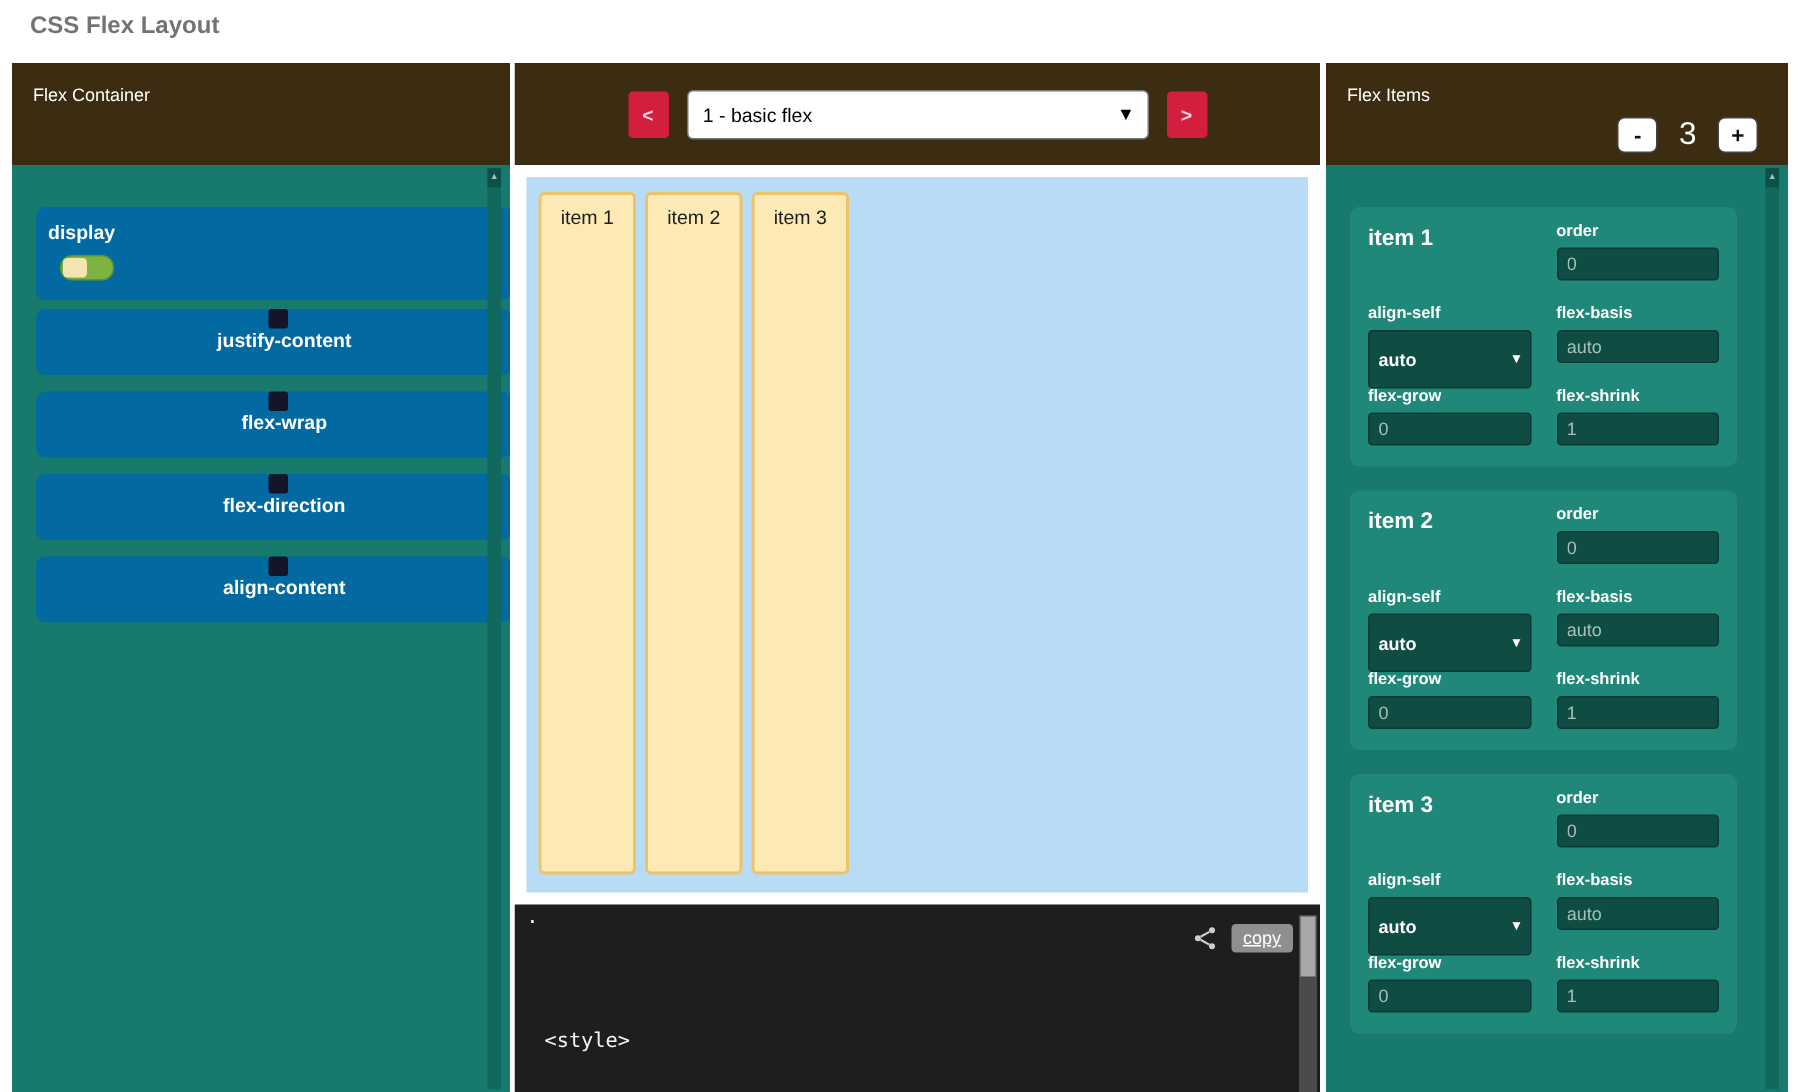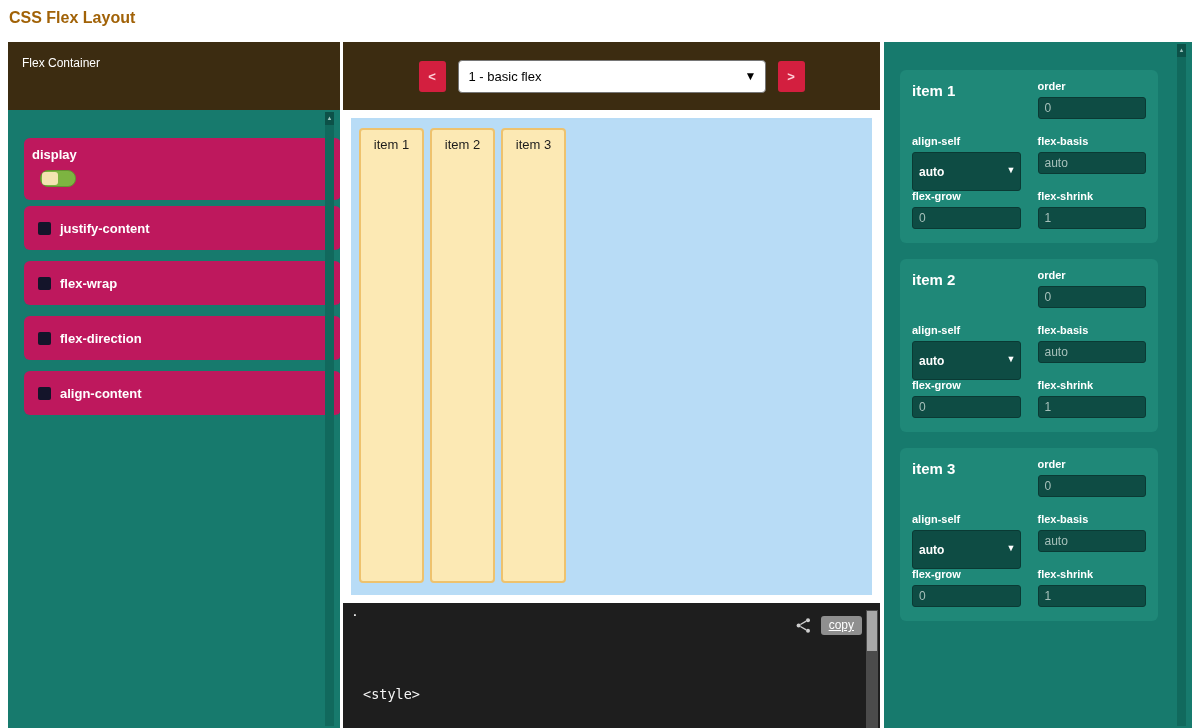--- a/index.html
+++ b/index.html
@@ -1,42 +1,42 @@
 <!DOCTYPE html>
 <html><head>
 <meta charset="utf-8">
 <style>
   * { box-sizing: border-box; }
   html,body { margin:0; padding:0; }
   body {
     width:1199px; height:728px; position:relative; overflow:hidden;
     background:#ffffff; font-family:"Liberation Sans", sans-serif;
   }
-  .app-title { position:absolute; left:9px; top:9px; font-size:16px; font-weight:bold; color:#a16207; }
+  .app-title { position:absolute; left:20px; top:9px; font-size:16px; font-weight:bold; color:#737373; }
 
   .panel { position:absolute; top:42px; height:686px; overflow:hidden; display:flex; flex-direction:column; }
   .panel-left  { left:8px;   width:332px; }
   .panel-mid   { left:343px; width:537px; background:transparent; }
   .panel-right { left:884px; width:308px; }
 
   .panel-header { height:68px; flex:0 0 68px; background:#3c2c11; color:#fff; position:relative; }
   .panel-header .hdr-title { position:absolute; left:14px; top:14px; font-size:12px; font-weight:normal; }
 
   .panel-body { flex:1; background:#177a6d; position:relative; padding:28px 26px 0 16px; }
 
   
-  .cc-card { background:#be185d; border-radius:6px; width:317px; }
+  .cc-card { background:#0369a1; border-radius:6px; width:317px; }
   .display-card { padding:9px 12px 13px 8px; margin-bottom:6px; }
   .cc-label { color:#fff; font-size:13px; font-weight:bold; }
   .toggle { width:36px; height:17px; margin:8px 0 0 8px; background:#7db441; border:1px solid #639331; border-radius:8px; position:relative; cursor:pointer; }
   .toggle-knob { position:absolute; left:1px; top:1px; width:16px; height:13px; background:#f3e5b1; border-radius:3px; }
   .radio-row { display:flex; align-items:center; margin:11px 0 0 8px; }
   .radio { width:13px; height:13px; border-radius:50%; border:2px solid #2b6fd7; background:#fff; position:relative; margin-right:6px; flex:0 0 13px; }
   .radio::after { content:""; position:absolute; left:2px; top:2px; right:2px; bottom:2px; border-radius:50%; background:#2b6fd7; }
-  .option-row { height:44px; display:flex; align-items:center; padding-left:14px; margin-bottom:11px; cursor:pointer; }
+  .option-row { height:44px; display:flex; align-items:center; padding-left:14px; margin-bottom:11px; cursor:pointer;flex-direction:column; }
   .cbox { width:13px; height:13px; background:#14142a; border-radius:2px; margin-right:9px; flex:0 0 13px; }
 
   
   .vscroll { position:absolute; top:2px; bottom:2px; right:6px; width:9px; background:#11695d; }
   .vscroll .vs-arrow { display:block; height:13px; background:#0c5148; color:#9cc4bd; font-size:6px; line-height:13px; text-align:center; }
 
   
   .mid-header { display:flex; align-items:center; justify-content:center; gap:12px; }
   .nav-btn { width:27px; height:31px; background:#d31f3f; color:#ffd0d8; border:none; border-radius:3px; font-size:13px; font-weight:bold; font-family:inherit; cursor:pointer; }
   .layout-wrap { position:relative; width:308px; height:33px; }
@@ -163,20 +163,28 @@
       
       
     </div>
     <div class="code-scroll">
       <span class="code-thumb"></span>
     </div>
   </div>
 </div>
 
 <div class="panel panel-right">
+  <div class="panel-header">
+    <span class="hdr-title">Flex Items</span>
+    <div class="fi-controls">
+      <button class="count-btn">-</button>
+      <span class="count-value">3</span>
+      <button class="count-btn">+</button>
+    </div>
+  </div>
   <div class="panel-body fi-body">
 
     <div class="item-card">
       <div class="item-grid">
         <div class="cell-title">item 1</div>
         <div class="field">
           <label>order</label>
           <input value="0" style="">
         </div>
         <div class="field">

